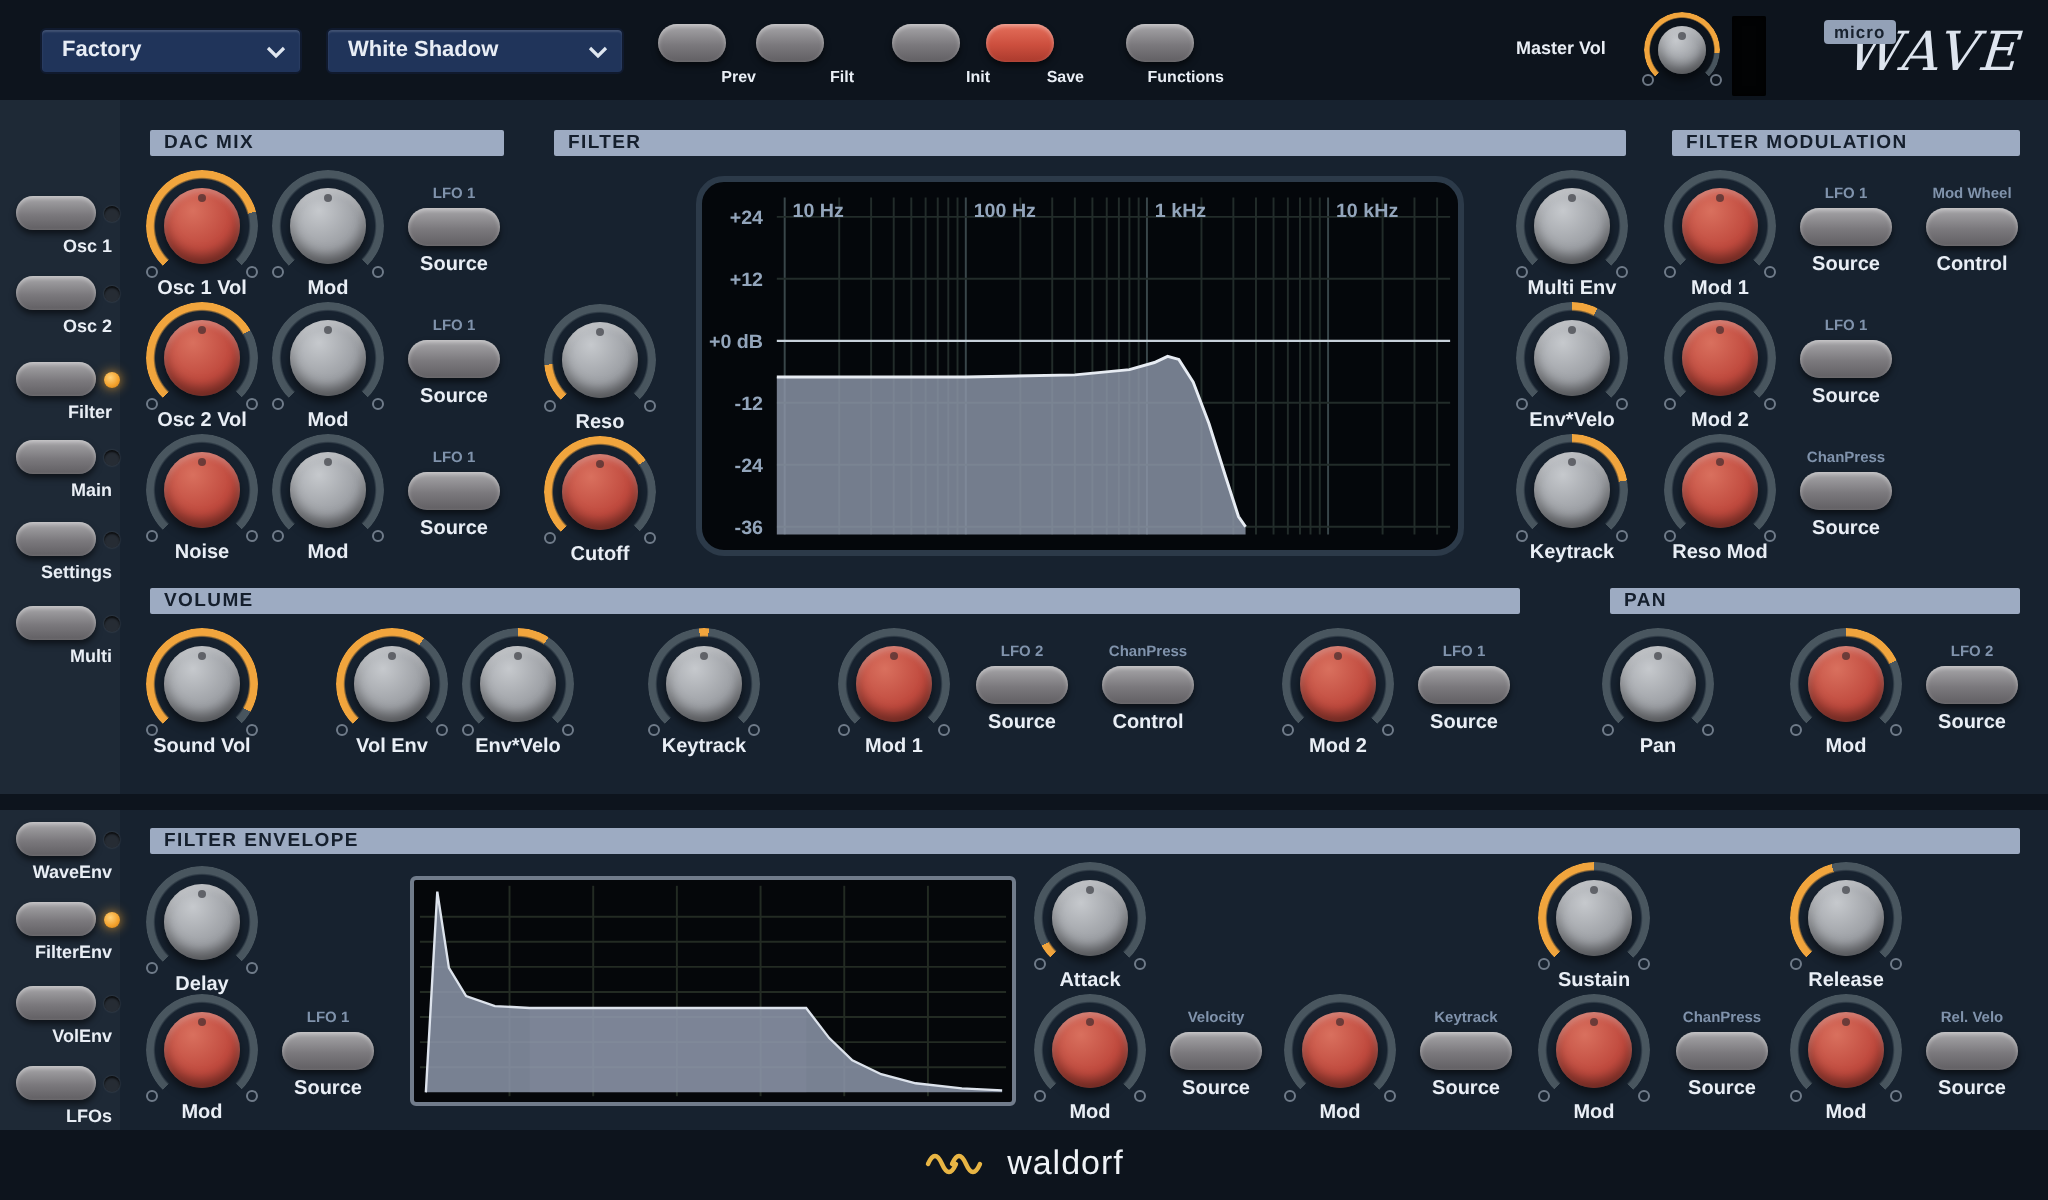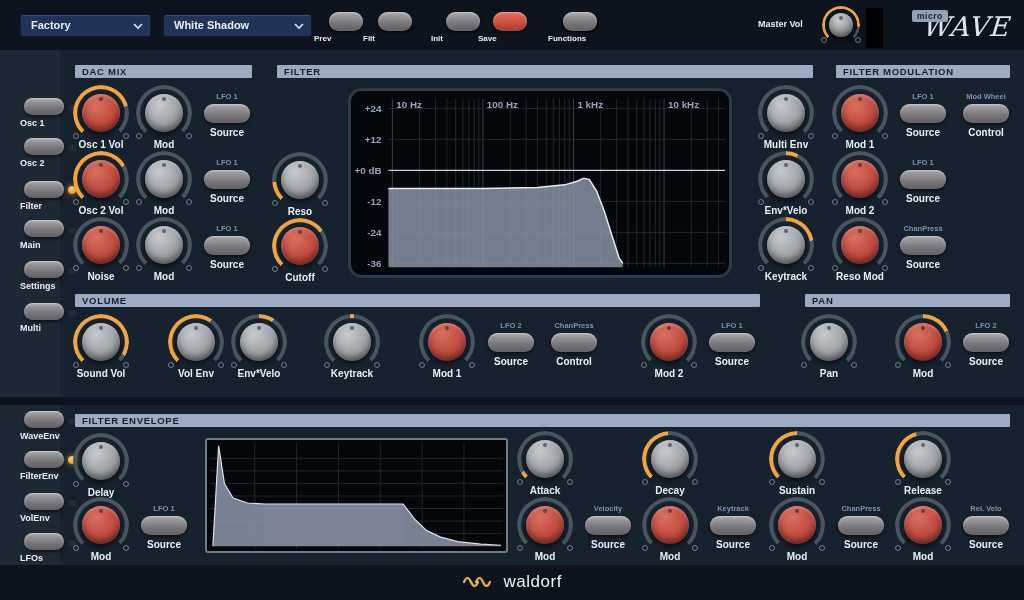--- a/index.html
+++ b/index.html
@@ -28,28 +28,28 @@
   
   .cgroup{position:absolute;width:64px;text-align:center}
   .tlabel{font-size:7.5px;font-weight:bold;color:#8093ac;height:10px;line-height:10px;white-space:nowrap}
   .pill{width:46px;height:19px;margin:2px auto 0;border-radius:10px;background:linear-gradient(180deg,#a8a7aa 0%,#7b797d 55%,#615f63 100%);box-shadow:0 2px 3px rgba(0,0,0,.55),inset 0 1px 2px rgba(255,255,255,.4)}
   .pill.red{background:linear-gradient(180deg,#e5705c 0%,#cc4f3e 55%,#ab3a2d 100%)}
   .pill.small{width:34px}
   .blabel{margin-top:4px;font-size:10px;font-weight:bold;color:#e9eef5;white-space:nowrap}
   
   .select{position:absolute;top:14px;height:23px;background:#20345a;border:1px solid #101a2e;border-radius:3px;color:#e8edf5;font-size:11px;font-weight:bold;line-height:21px;padding:0 24px 0 10px;box-sizing:border-box;box-shadow:inset 0 1px 1px rgba(255,255,255,.15)}
   .select svg{position:absolute;right:7px;top:7px}
-  .tbtn{position:absolute;width:64px;text-align:left;top:10px}
+  .tbtn{position:absolute;width:64px;text-align:right;top:10px}
   .tbtn .blabel{font-size:8px;margin-top:3px}
   .mvlabel{position:absolute;font-size:9px;font-weight:bold;color:#e9eef5}
   .meter{position:absolute;left:866px;top:8px;width:17px;height:40px;background:#020304;border-radius:1px;box-shadow:inset 0 0 4px #000}
   .microbadge{position:absolute;left:912px;top:10px;background:#93a1b7;color:#18222f;font-size:8.5px;font-weight:bold;padding:1px 5px;border-radius:2px;letter-spacing:.5px;z-index:2}
   .wavelogo{position:absolute;left:924px;top:11px;width:92px;font-family:"DejaVu Serif",serif;font-style:italic;font-size:27px;color:#dde4ee;transform:skewX(-6deg);letter-spacing:1px}
   
-  .sbitem{position:absolute;left:24px;width:44px;text-align:left}
+  .sbitem{position:absolute;left:8px;width:44px;text-align:right}
   .pill.sb{width:40px;height:17px;margin:0}
   .sblabel{margin-top:3px;font-size:9px;font-weight:bold;color:#e9eef5;white-space:nowrap;margin-left:-4px;width:52px}
   .led{position:absolute;left:44px;top:5px;width:8px;height:8px;border-radius:50%;background:#262c34;box-shadow:inset 0 1px 1px rgba(0,0,0,.7),0 0 1px rgba(255,255,255,.2)}
   .led.on{background:radial-gradient(circle at 40% 35%,#ffd27a,#f3a02a 60%,#c67a14);box-shadow:0 0 6px rgba(243,166,46,.85)}
   
   .fgraph{position:absolute;left:348px;top:88px;width:384px;height:190px;background:#04070b;border:3px solid #2c3a49;border-radius:14px;box-sizing:border-box}
   .egraph{position:absolute;left:205px;top:438px;width:303px;height:115px;background:#05070a;border:2px solid #717c8b;border-radius:3px;box-sizing:border-box}
   .fgraph svg,.egraph svg{display:block;width:100%;height:100%}
   
   .wlogo{position:absolute;left:0;right:0;top:572px;text-align:center;color:#f0f3f7}
@@ -478,27 +478,20 @@
       </svg>
     </div>
 
   <div class="kgroup" style="left:513px;top:437px">
       <div class="knob" style="--a1:15deg">
         <div class="ring"></div>
         <div class="face gray"></div>
       </div>
       <div class="klabel">Attack</div>
     </div>
-  <div class="kgroup" style="left:638px;top:437px">
-      <div class="knob" style="--a1:130deg">
-        <div class="ring"></div>
-        <div class="face gray"></div>
-      </div>
-      <div class="klabel">Decay</div>
-    </div>
   <div class="kgroup" style="left:765px;top:437px">
       <div class="knob" style="--a1:135deg">
         <div class="ring"></div>
         <div class="face gray"></div>
       </div>
       <div class="klabel">Sustain</div>
     </div>
   <div class="kgroup" style="left:891px;top:437px">
       <div class="knob" style="--a1:120deg">
         <div class="ring"></div>

